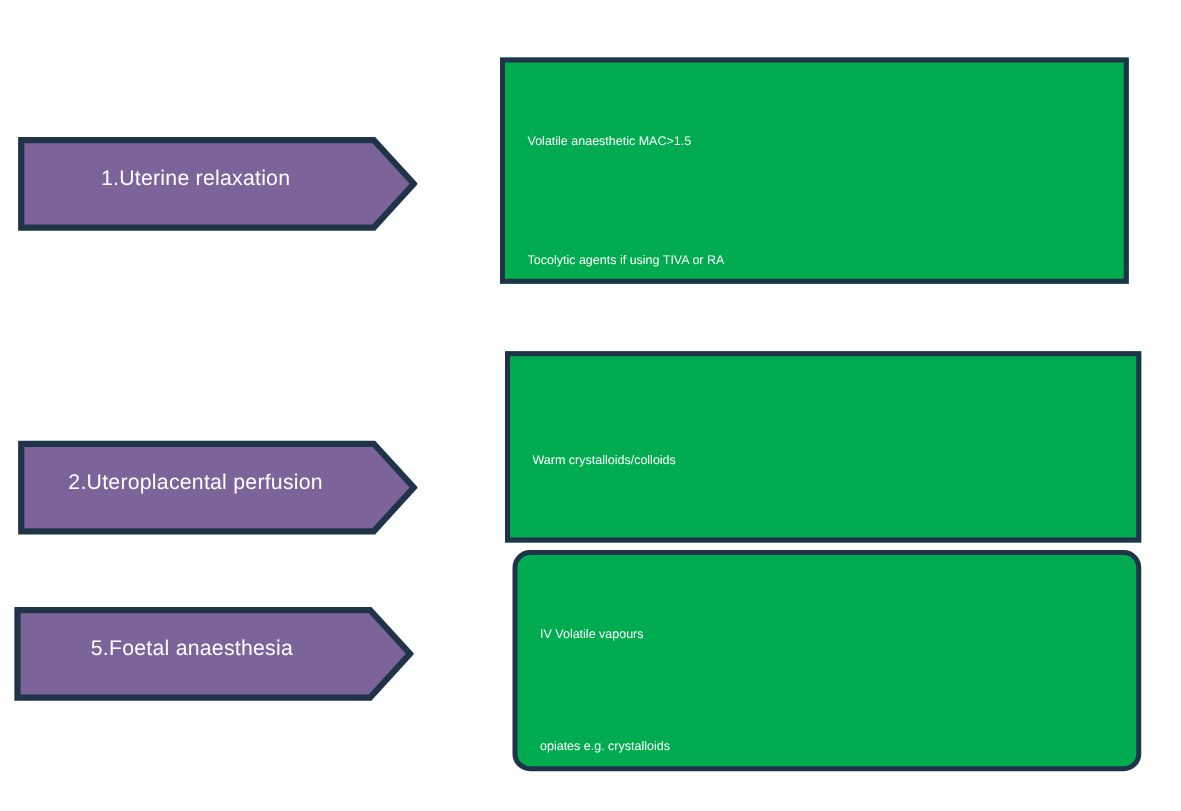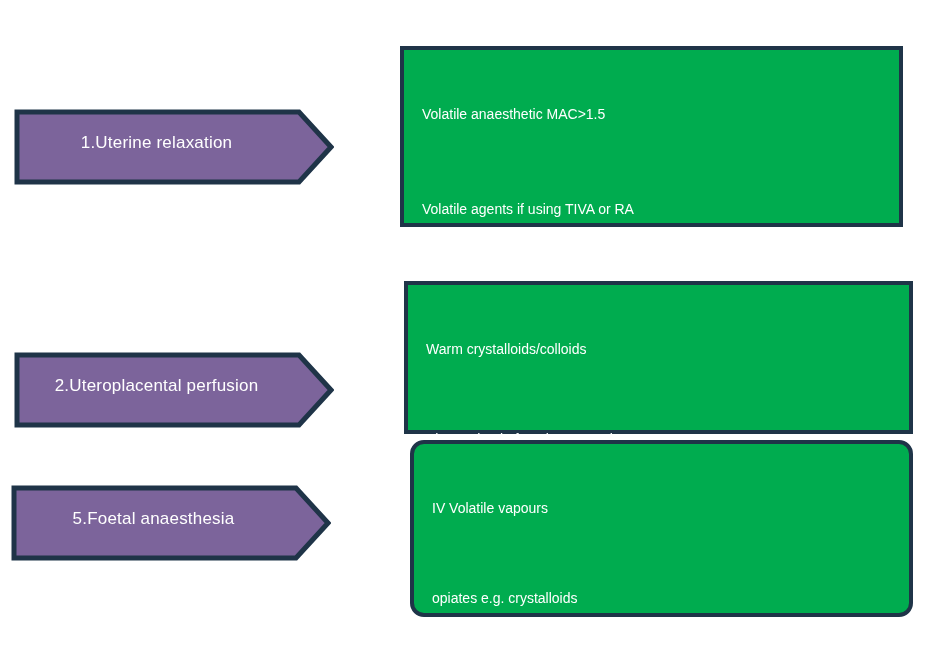--- a/index.html
+++ b/index.html
@@ -54,48 +54,48 @@
   .arrow-2 { left: 14px;  top: 319px; margin-top: 33px; }
   .arrow-3 { left: 11px;  top: 485px; }
 
   
   .box {
     position: absolute;
     box-sizing: border-box;
     background: var(--box-fill, #00AC4F);
     border: 4px solid var(--border, #1F3448);
     color: var(--text, #ffffff);
-    font-size: 14px;
+    font-size: 10px;
     line-height: 20px;
     padding: 14px 14px 0 18px;
     white-space: pre-wrap;
   }
   .box p { margin: 0; }
   .box-1 { left: 400px; top: 46px;  width: 503px; height: 181px; }
   .box-1 p { margin-bottom: 35px; }
   .box-2 { left: 404px; top: 281px; width: 509px; height: 153px; }
-  .box-2 p { margin-bottom: 30px; }
+  .box-2 p { margin-bottom: 30px; margin-top: 20px; }
   .box-3 { left: 410px; top: 440px; width: 503px; height: 177px; border-radius: 14px; }
   .box-3 p { margin-bottom: 30px; }
 </style>
 </head>
 <body style="--arrow-fill: #7C649B; --box-fill: #00AC4F; --border: #1F3448; --text: #FFFFFF;">
 
 <div class="slide">
 
   <div class="arrow arrow-1">
     <svg width="320" height="76" viewBox="0 0 320 76">
       <polygon points="3,3 285,3 317,38 285,73 3,73"></polygon>
     </svg>
     <div class="arrow-label">1.Uterine relaxation</div>
   </div>
 
   <div class="box box-1">
     <p>Volatile anaesthetic MAC&gt;1.5</p>
-    <p>Volatile agents if using TIVA or RA</p>
+    <p>Tocolytic agents if using TIVA or RA</p>
     <p>Analgesics e.g. fentanyl, remifentanil</p>
   </div>
 
   <div class="arrow arrow-2">
     <svg width="320" height="76" viewBox="0 0 320 76">
       <polygon points="3,3 285,3 317,38 285,73 3,73"></polygon>
     </svg>
     <div class="arrow-label">2.Uteroplacental perfusion</div>
   </div>
 

